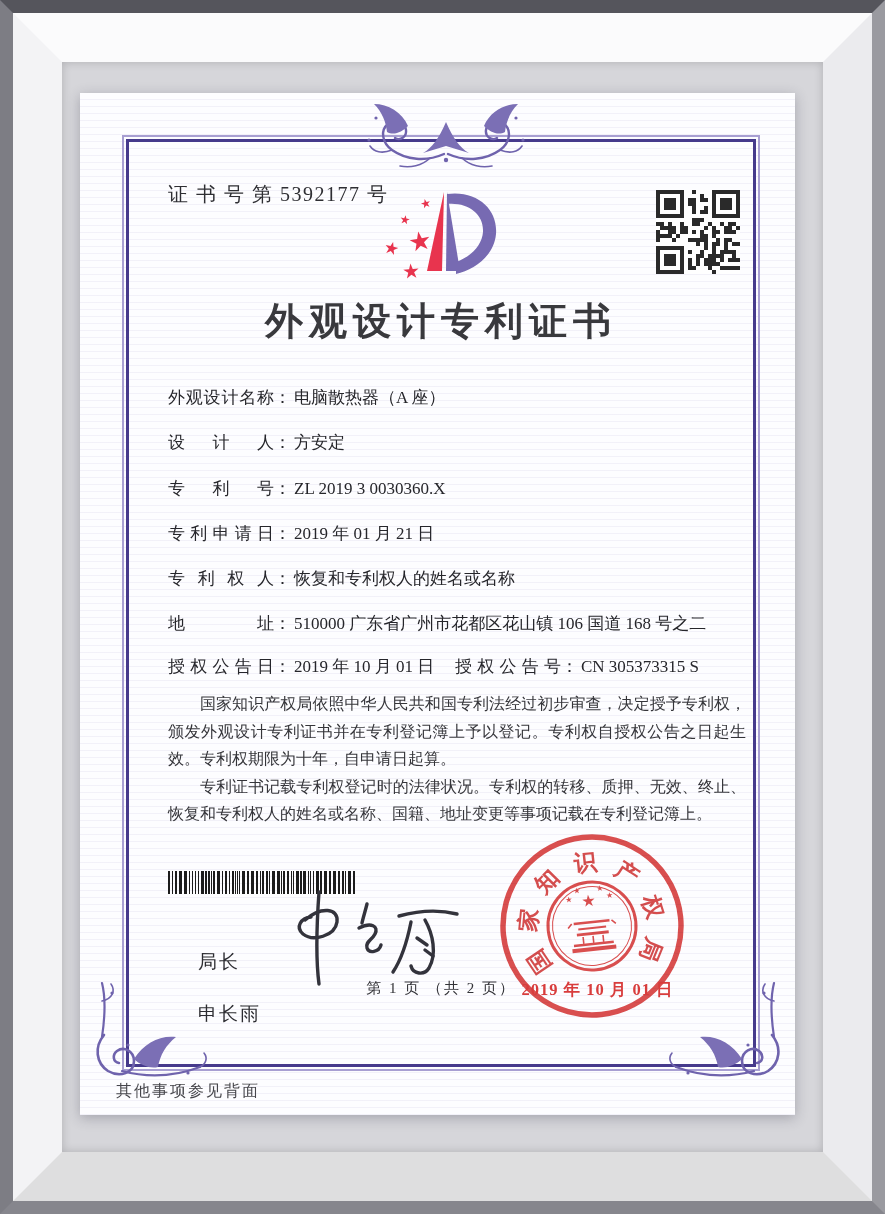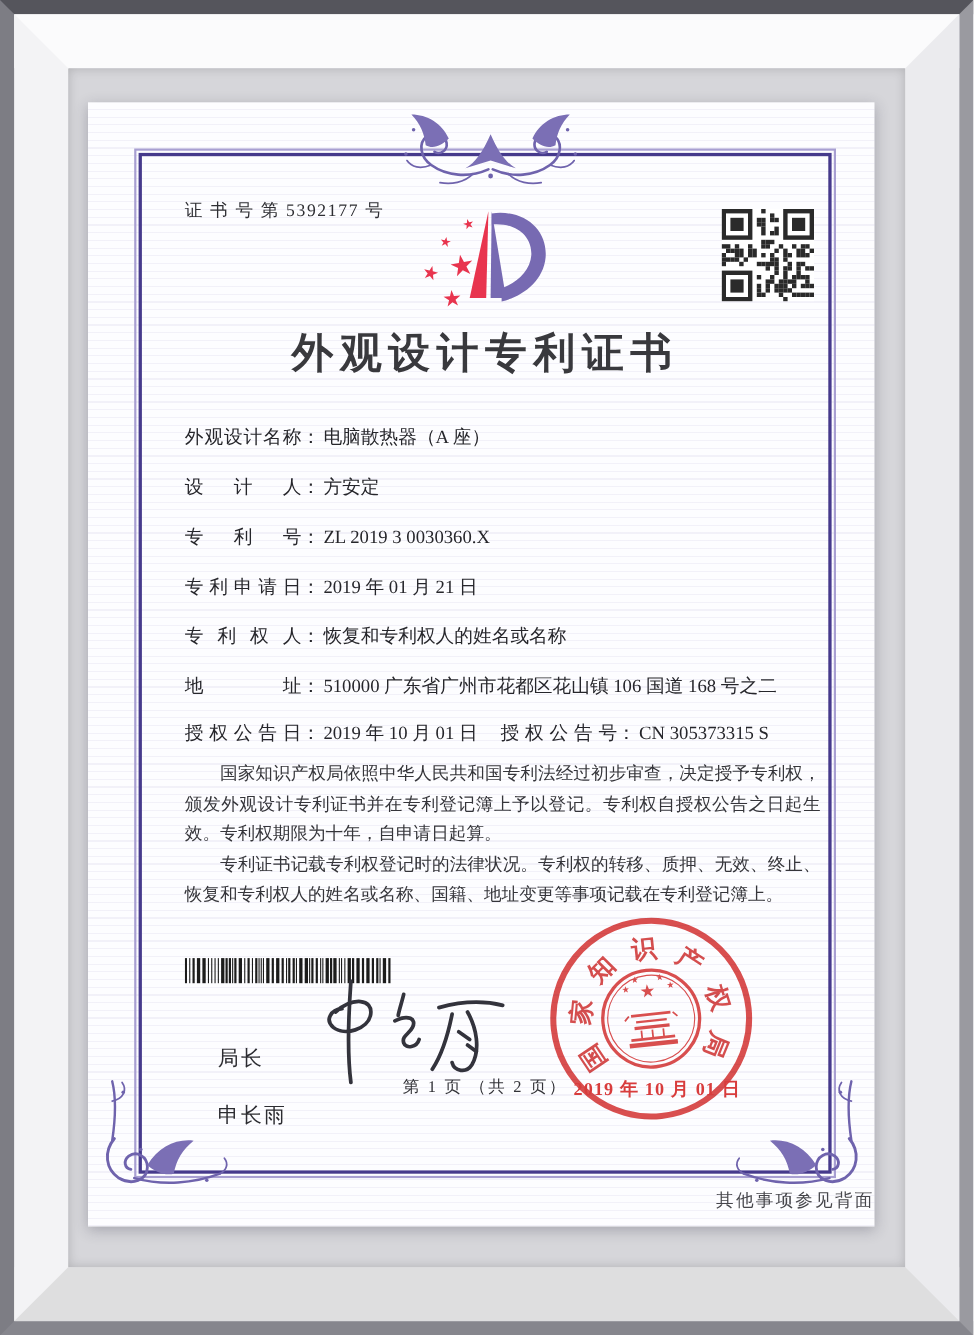--- a/index.html
+++ b/index.html
@@ -20,21 +20,21 @@
   
   .cert-border{position:absolute;left:42px;top:42px;right:35px;bottom:44px;
     border:2px solid #a89fd2;}
   .cert-border-inner{position:absolute;inset:2px;border:3px solid #463a8c;}
   
   .orn{position:absolute;z-index:2;}
   .orn-top{left:286px;top:3px;}
   .orn-bl{left:8px;top:888px;}
   .orn-br{left:588px;top:888px;transform:scaleX(-1);}
   
-  .cert-no{position:absolute;left:88px;top:88px;font-size:16px;color:#2e2e33;
+  .cert-no{position:absolute;left:88px;top:88px;font-size:20px;color:#2e2e33;
     letter-spacing:1.5px;white-space:nowrap;text-align:right;}
   .logo{position:absolute;left:300px;top:85px;}
   .qr{position:absolute;left:576px;top:97px;}
   .title{position:absolute;left:42px;right:35px;top:203px;text-align:center;
     font-size:38px;font-weight:600;letter-spacing:6px;color:#39393d;white-space:nowrap;}
   
   .row{position:absolute;left:88px;font-size:17px;color:#26262b;white-space:nowrap;}
   .flabel{display:inline-block;width:106px;text-align:justify;text-align-last:justify;}
   .fval{margin-left:3px;}
   .pair2{position:absolute;left:287px;top:0;}
@@ -48,21 +48,21 @@
     font-family:"Liberation Sans","DejaVu Sans",sans-serif;}
   .signer div{margin-bottom:12px;letter-spacing:2px;margin-top:26px;}
   .sig{position:absolute;left:195px;top:793px;z-index:4;}
   .seal{position:absolute;left:412px;top:733px;z-index:5;transform:rotate(-6deg);
     opacity:.92;mix-blend-mode:multiply;}
   .seal-date{position:absolute;left:425px;top:886px;width:185px;text-align:center;
     font-size:16.5px;color:#d83c3c;font-weight:600;letter-spacing:1px;z-index:6;
     white-space:nowrap;}
   .page-note{position:absolute;left:42px;right:35px;top:886px;text-align:center;
     font-size:15px;color:#333338;letter-spacing:2px;}
-  .back-note{position:absolute;left:0;right:0;top:988px;text-align:right;
+  .back-note{position:absolute;left:0;right:0;top:988px;text-align:left;
     font-size:16px;color:#46464b;letter-spacing:2px;margin-left:36px;}
 </style>
 </head>
 <body>
 
 <svg width="0" height="0" style="position:absolute">
   <defs>
     <g id="curl-half" stroke="#6f63ad" fill="none" stroke-linecap="round">
       <path d="M82,58 C100,66 120,64 134,54 C144,47 146,34 138,28 C131,23 121,26 120,34 C119,41 126,45 131,42" stroke-width="2.4"></path>
       <path d="M96,62 C104,70 116,72 126,70" stroke-width="1.6"></path>

